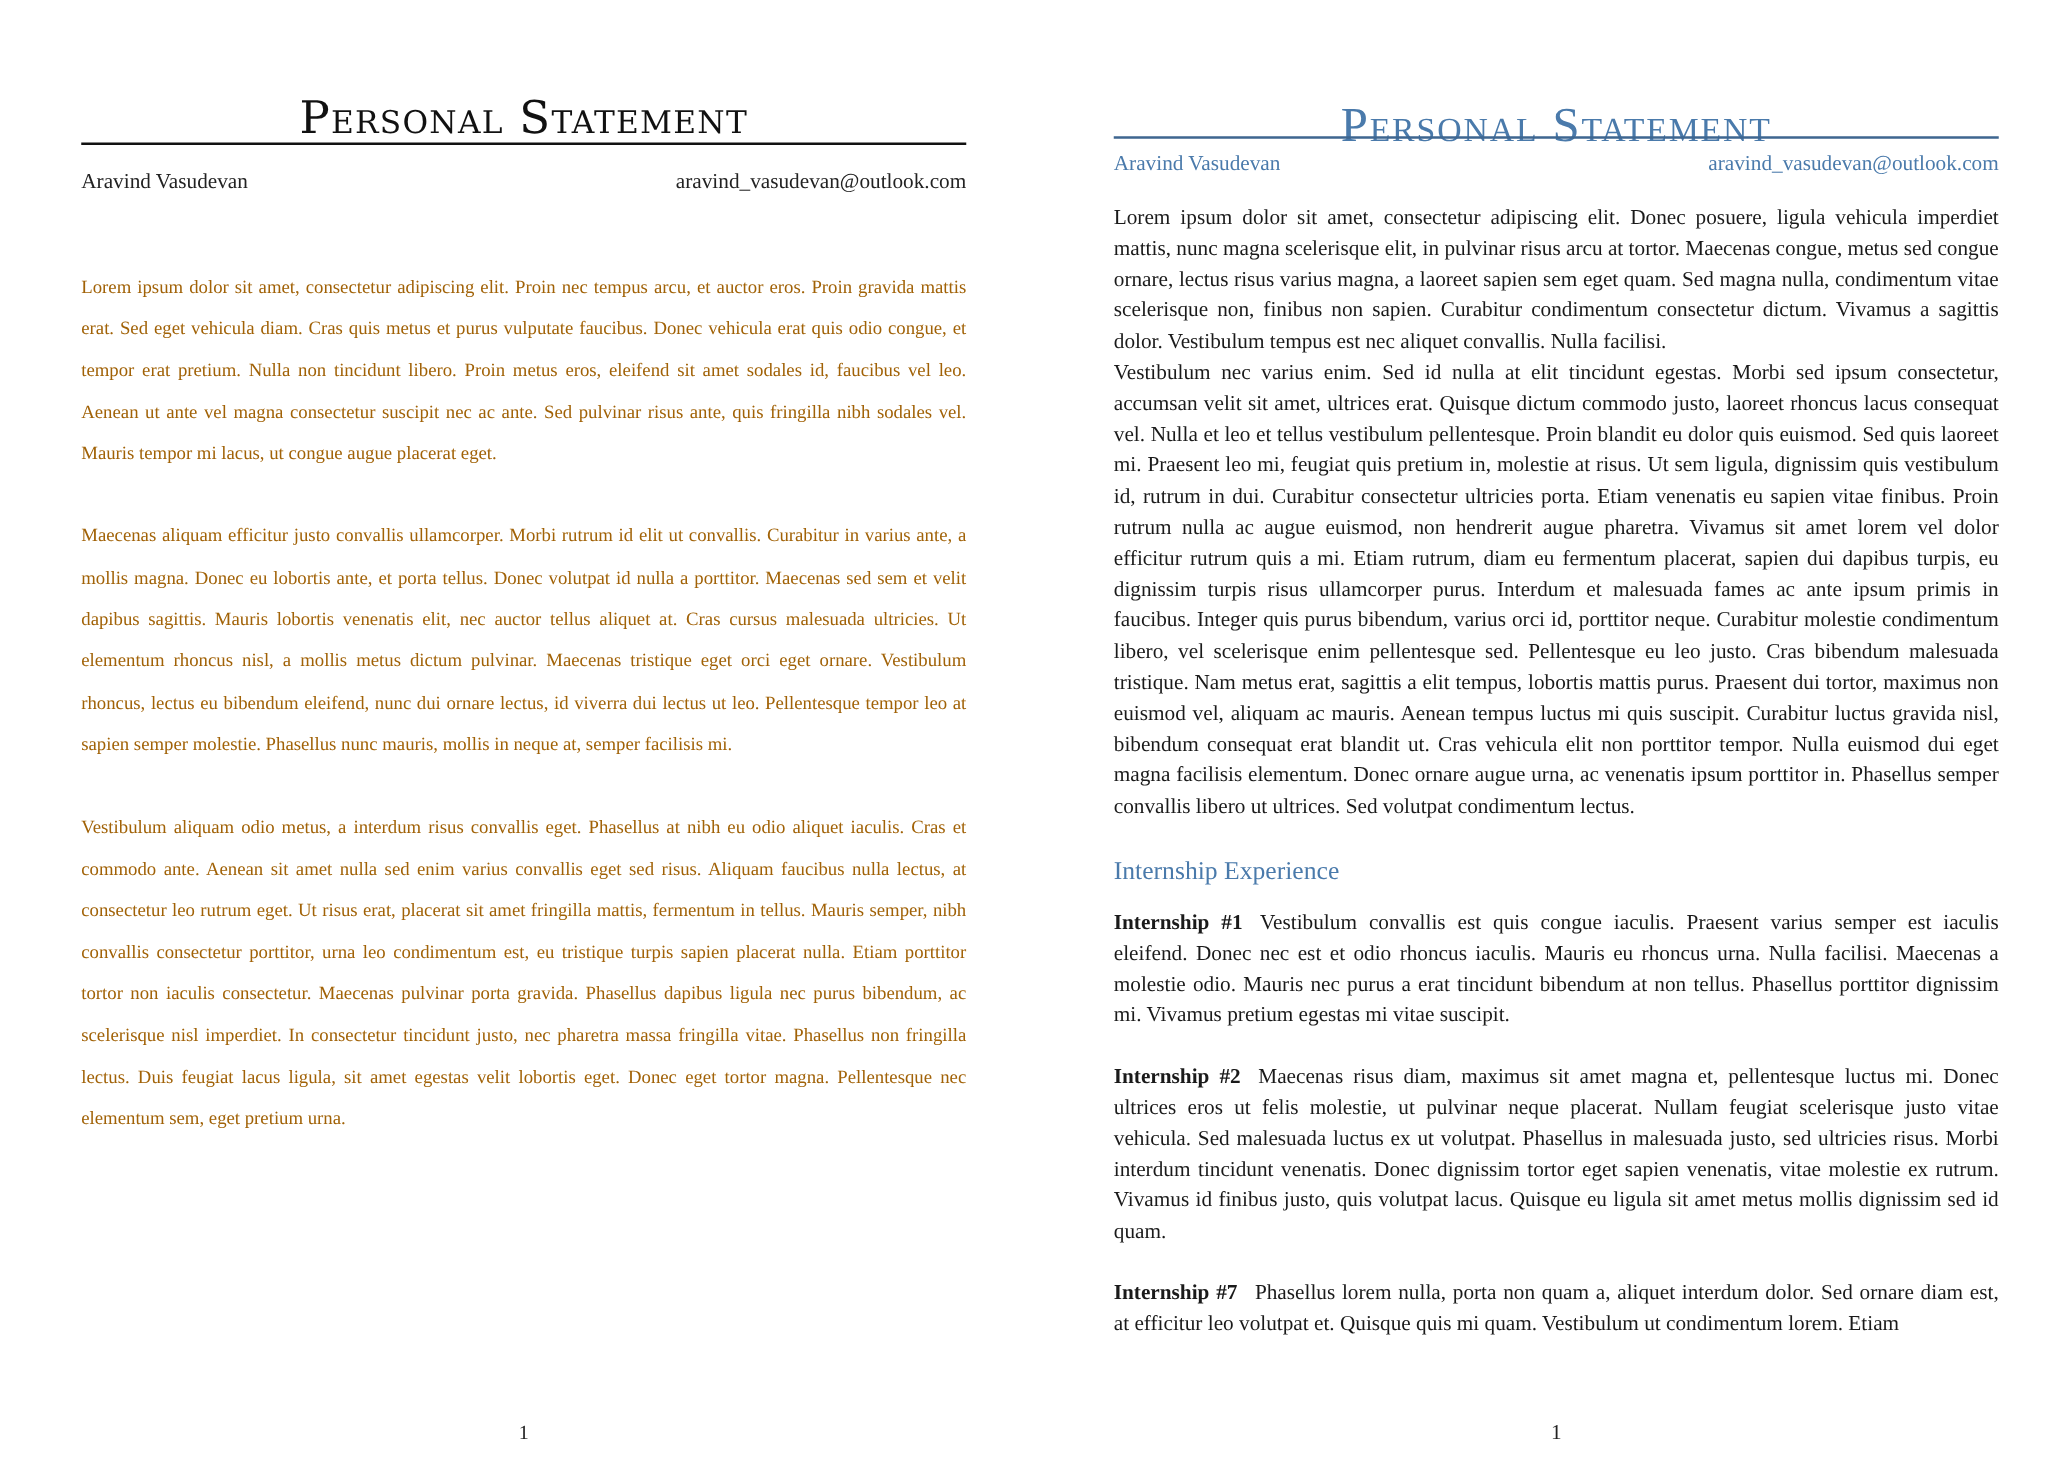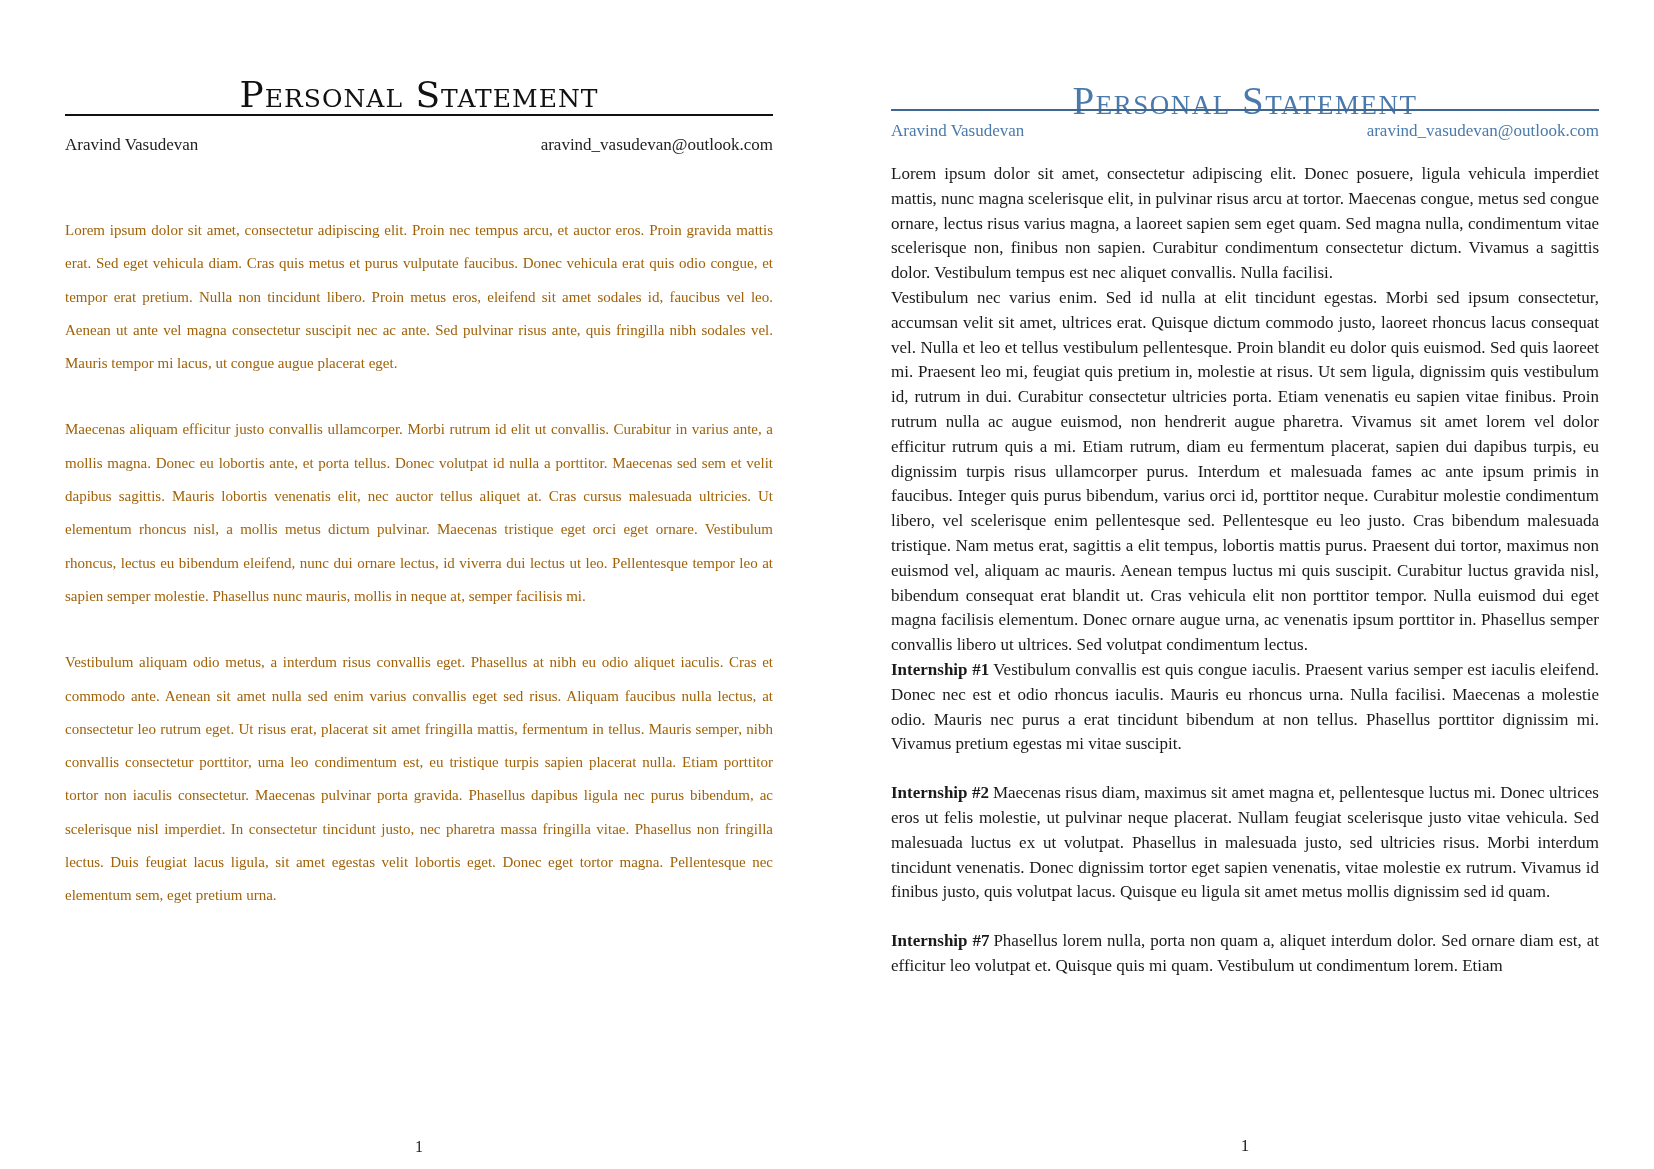--- a/index.html
+++ b/index.html
@@ -64,21 +64,21 @@
     font-size: 17px; line-height: 24.8px; color: #1a1a1a;
     text-align: justify; hyphens: auto;
   }
   .page-right .content p { margin: 0; }
   .page-right .section-heading {
     font-family: "Liberation Serif", serif;
     font-size: 20.5px; color: #4a7aab; font-weight: normal;
     margin: 26px 0 16px 0; line-height: 26px;
   }
   .page-right .intern { margin-bottom: 24px !important; }
-  .page-right .intern-label { font-weight: bold; margin-right: 4px; }
+  .page-right .intern-label { font-weight: bold; margin-right: 14px; }
   .page-right .pagenum {
     position: absolute; top: 1136px; left: 0; width: 100%;
     text-align: center; font-family: "Liberation Serif", serif;
     font-size: 17px; color: #222;
   }
 </style>
 </head>
 <body>
 
 <div class="page page-left">
@@ -101,20 +101,21 @@
   <div class="rule"></div>
   <div class="meta">
     <span>Aravind Vasudevan</span>
     <span>aravind_vasudevan@outlook.com</span>
   </div>
   <div class="content">
     <p>Lorem ipsum dolor sit amet, consectetur adipiscing elit. Donec posuere, ligula vehicula imperdiet mattis, nunc magna scelerisque elit, in pulvinar risus arcu at tortor. Maecenas congue, metus sed congue ornare, lectus risus varius magna, a laoreet sapien sem eget quam. Sed magna nulla, condimentum vitae scelerisque non, finibus non sapien. Curabitur condimentum consectetur dictum. Vivamus a sagittis dolor. Vestibulum tempus est nec aliquet convallis. Nulla facilisi.</p>
 
     <p>Vestibulum nec varius enim. Sed id nulla at elit tincidunt egestas. Morbi sed ipsum consectetur, accumsan velit sit amet, ultrices erat. Quisque dictum commodo justo, laoreet rhoncus lacus consequat vel. Nulla et leo et tellus vestibulum pellentesque. Proin blandit eu dolor quis euismod. Sed quis laoreet mi. Praesent leo mi, feugiat quis pretium in, molestie at risus. Ut sem ligula, dignissim quis vestibulum id, rutrum in dui. Curabitur consectetur ultricies porta. Etiam venenatis eu sapien vitae finibus. Proin rutrum nulla ac augue euismod, non hendrerit augue pharetra. Vivamus sit amet lorem vel dolor efficitur rutrum quis a mi. Etiam rutrum, diam eu fermentum placerat, sapien dui dapibus turpis, eu dignissim turpis risus ullamcorper purus. Interdum et malesuada fames ac ante ipsum primis in faucibus. Integer quis purus bibendum, varius orci id, porttitor neque. Curabitur molestie condimentum libero, vel scelerisque enim pellentesque sed. Pellentesque eu leo justo. Cras bibendum malesuada tristique. Nam metus erat, sagittis a elit tempus, lobortis mattis purus. Praesent dui tortor, maximus non euismod vel, aliquam ac mauris. Aenean tempus luctus mi quis suscipit. Curabitur luctus gravida nisl, bibendum consequat erat blandit ut. Cras vehicula elit non porttitor tempor. Nulla euismod dui eget magna facilisis elementum. Donec ornare augue urna, ac venenatis ipsum porttitor in. Phasellus semper convallis libero ut ultrices. Sed volutpat condimentum lectus.</p>
 
+    <h2 class="section-heading">Internship Experience</h2>
     <p class="intern">
       <span class="intern-label">Internship #1</span><span>Vestibulum convallis est quis congue iaculis. Praesent varius semper est iaculis eleifend. Donec nec est et odio rhoncus iaculis. Mauris eu rhoncus urna. Nulla facilisi. Maecenas a molestie odio. Mauris nec purus a erat tincidunt bibendum at non tellus. Phasellus porttitor dignissim mi. Vivamus pretium egestas mi vitae suscipit.</span>
     </p>
     <p class="intern">
       <span class="intern-label">Internship #2</span><span>Maecenas risus diam, maximus sit amet magna et, pellentesque luctus mi. Donec ultrices eros ut felis molestie, ut pulvinar neque placerat. Nullam feugiat scelerisque justo vitae vehicula. Sed malesuada luctus ex ut volutpat. Phasellus in malesuada justo, sed ultricies risus. Morbi interdum tincidunt venenatis. Donec dignissim tortor eget sapien venenatis, vitae molestie ex rutrum. Vivamus id finibus justo, quis volutpat lacus. Quisque eu ligula sit amet metus mollis dignissim sed id quam.</span>
     </p>
     <p class="intern">
       <span class="intern-label">Internship #7</span><span>Phasellus lorem nulla, porta non quam a, aliquet interdum dolor. Sed ornare diam est, at efficitur leo volutpat et. Quisque quis mi quam. Vestibulum ut condimentum lorem. Etiam</span>
     </p>
   </div>

